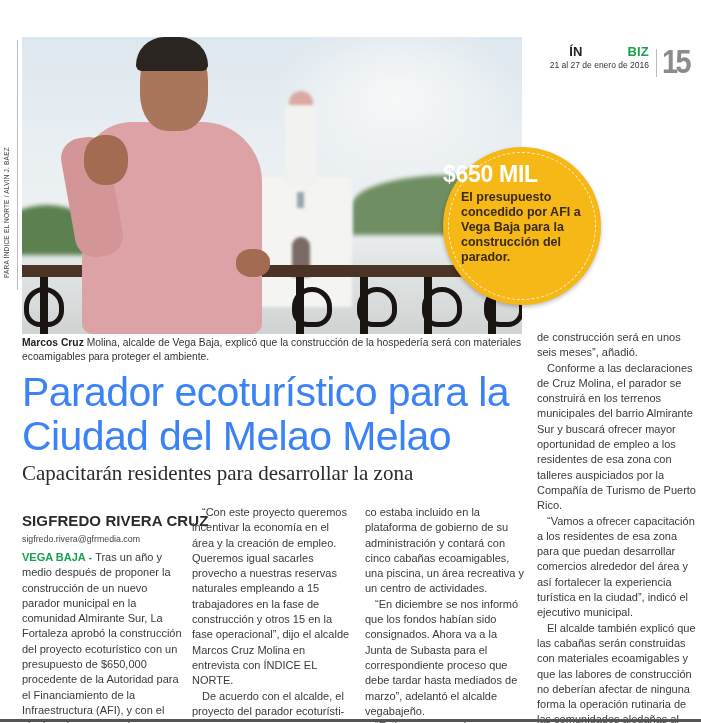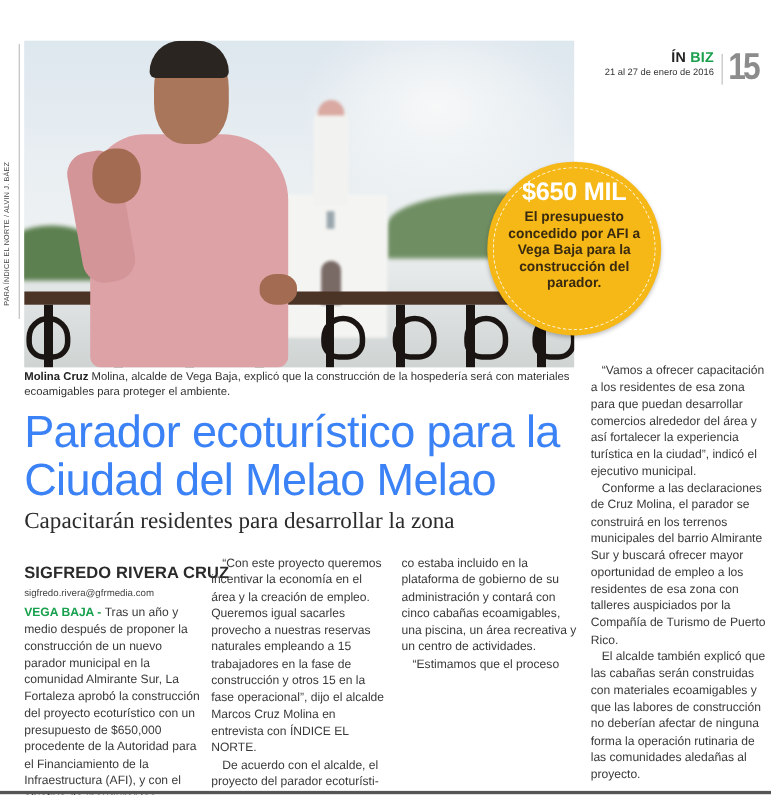--- a/index.html
+++ b/index.html
@@ -37,32 +37,32 @@
   .railing-scroll { position: absolute; top: 250px; width: 40px; height: 40px; border: 5px solid #1a1412; border-radius: 50% 50% 40% 40%; box-sizing: border-box; }
   .man-head { position: absolute; left: 118px; top: 2px; width: 68px; height: 92px; background: #a9765c; border-radius: 45% 45% 40% 40%; }
   .man-hair { position: absolute; left: 114px; top: 0; width: 72px; height: 34px; background: #2b2522; border-radius: 40px 40px 8px 8px; }
   .man-body { position: absolute; left: 60px; top: 85px; width: 180px; height: 212px; background: #dda2a6; border-radius: 50px 60px 10px 10px; }
   .man-arm { position: absolute; left: 46px; top: 100px; width: 48px; height: 120px; background: #d49599; border-radius: 20px; transform: rotate(-10deg); }
   .man-fist { position: absolute; left: 62px; top: 98px; width: 44px; height: 50px; background: #a26b52; border-radius: 45%; }
   .man-hand2 { position: absolute; left: 214px; top: 212px; width: 34px; height: 28px; background: #a26b52; border-radius: 45%; }
 
   .badge {
     position: absolute; left: 443px; top: 147px; width: 158px; height: 158px; border-radius: 50%;
-    background: #f5b816; box-shadow: 0 2px 4px rgba(0,0,0,0.25); text-align: center;
+    background: #f5b816; box-shadow: 0 2px 4px rgba(0,0,0,0.25); 
   }
   .badge::after { content: ""; position: absolute; left: 5px; top: 5px; right: 5px; bottom: 5px;
     border: 1px dashed rgba(255,255,255,0.8); border-radius: 50%; }
   .badge-amount { position: absolute; left: 0; right: 0; top: 14px; color: #fff; font-weight: bold; font-size: 23px;
     font-family: "Liberation Sans", sans-serif; letter-spacing: -0.3px; }
   .badge-text { position: absolute; left: 18px; right: 18px; top: 43px; color: #3a2a10; font-weight: bold; font-size: 12.5px; line-height: 15px; }
 
   .masthead { position: absolute; right: 52px; top: 44px; text-align: right; }
   .masthead .brand { font-size: 13px; font-weight: bold; letter-spacing: 0.2px; }
   .masthead .brand .in { color: #222; }
-  .masthead .brand .biz { color: #1aa04c; }
+  .masthead .brand .biz { color: #1aa04c; margin-left: 41px; }
   .masthead .date { font-size: 8.5px; color: #333; margin-top: 1px; }
   .masthead-rule { position: absolute; left: 656px; top: 49px; width: 1px; height: 28px; background: #bbb; }
   .page-number { position: absolute; left: 662px; top: 42px; font-size: 34px; font-weight: bold; color: #8c8c8c; letter-spacing: -3px; transform: scaleX(0.85); transform-origin: left; }
 
   .caption { position: absolute; left: 22px; top: 336px; width: 500px; font-size: 10.3px; line-height: 14px; color: #333; }
   .caption b { font-weight: bold; color: #222; }
 
   .headline { position: absolute; left: 22px; top: 370px; width: 520px; color: #3b82f6; font-size: 41px; line-height: 44px;
     font-family: "Liberation Sans", sans-serif; letter-spacing: -0.6px; }
   .deck { position: absolute; left: 22px; top: 461px; font-family: "Liberation Serif", serif; font-size: 21px; color: #2b2b2b; }
@@ -122,43 +122,45 @@
 <div class="masthead">
   <div class="brand">
     <span class="in">ÍN</span>
     <span class="biz">BIZ</span>
   </div>
   <div class="date">21 al 27 de enero de 2016</div>
 </div>
 <div class="masthead-rule"></div>
 <div class="page-number">15</div>
 
-<div class="caption"><b>Molina Cruz</b><span> Molina, alcalde de Vega Baja, explicó que la construcción de la hospedería será con materiales ecoamigables para proteger el ambiente.</span></div>
+<div class="caption"><b>Marcos Cruz</b><span> Molina, alcalde de Vega Baja, explicó que la construcción de la hospedería será con materiales ecoamigables para proteger el ambiente.</span></div>
 
 <div class="headline">Parador ecoturístico para la Ciudad del Melao Melao</div>
 <div class="deck">Capacitarán residentes para desarrollar la zona</div>
 
 <div class="byline">
   <div class="name">SIGFREDO RIVERA CRUZ</div>
   <div class="email">sigfredo.rivera@gfrmedia.com</div>
 </div>
 
 <div class="col col1">
   <p><span class="dateline">VEGA BAJA - </span><span>Tras un año y medio después de proponer la construcción de un nuevo parador municipal en la comunidad Almirante Sur, La Fortaleza aprobó la construcción del proyecto ecoturístico con un presupuesto de $650,000 procedente de la Autoridad para el Financiamiento de la Infraestructura (AFI), y con el objetivo de inaugurar las instalaciones en sep-</span></p>
 </div>
 
 <div class="col col2">
   <p class="ind">“Con este proyecto queremos incentivar la economía en el área y la creación de empleo. Queremos igual sacarles provecho a nuestras reservas naturales empleando a 15 trabajadores en la fase de construcción y otros 15 en la fase operacional”, dijo el alcalde Marcos Cruz Molina en entrevista con ÍNDICE EL NORTE.</p>
   <p class="ind">De acuerdo con el alcalde, el proyecto del parador ecoturísti-</p>
 </div>
 
 <div class="col col3">
   <p>co estaba incluido en la plataforma de gobierno de su administración y contará con cinco cabañas ecoamigables, una piscina, un área recreativa y un centro de actividades.</p>
+  <p class="ind">“En diciembre se nos informó que los fondos habían sido consignados. Ahora va a la Junta de Subasta para el correspondiente proceso que debe tardar hasta mediados de marzo”, adelantó el alcalde vegabajeño.</p>
   <p class="ind">“Estimamos que el proceso</p>
 </div>
 
 <div class="col col4">
+  <p>de construcción será en unos seis meses”, añadió.</p>
+  <p class="ind">Conforme a las declaraciones de Cruz Molina, el parador se construirá en los terrenos municipales del barrio Almirante Sur y buscará ofrecer mayor oportunidad de empleo a los residentes de esa zona con talleres auspiciados por la Compañía de Turismo de Puerto Rico.</p>
   <p class="ind">“Vamos a ofrecer capacitación a los residentes de esa zona para que puedan desarrollar comercios alrededor del área y así fortalecer la experiencia turística en la ciudad”, indicó el ejecutivo municipal.</p>
-  <p class="ind">Conforme a las declaraciones de Cruz Molina, el parador se construirá en los terrenos municipales del barrio Almirante Sur y buscará ofrecer mayor oportunidad de empleo a los residentes de esa zona con talleres auspiciados por la Compañía de Turismo de Puerto Rico.</p>
   <p class="ind">El alcalde también explicó que las cabañas serán construidas con materiales ecoamigables y que las labores de construcción no deberían afectar de ninguna forma la operación rutinaria de las comunidades aledañas al proyecto.</p>
 </div>
 
 <div class="bottom-rule"></div>
 
 </body></html>

